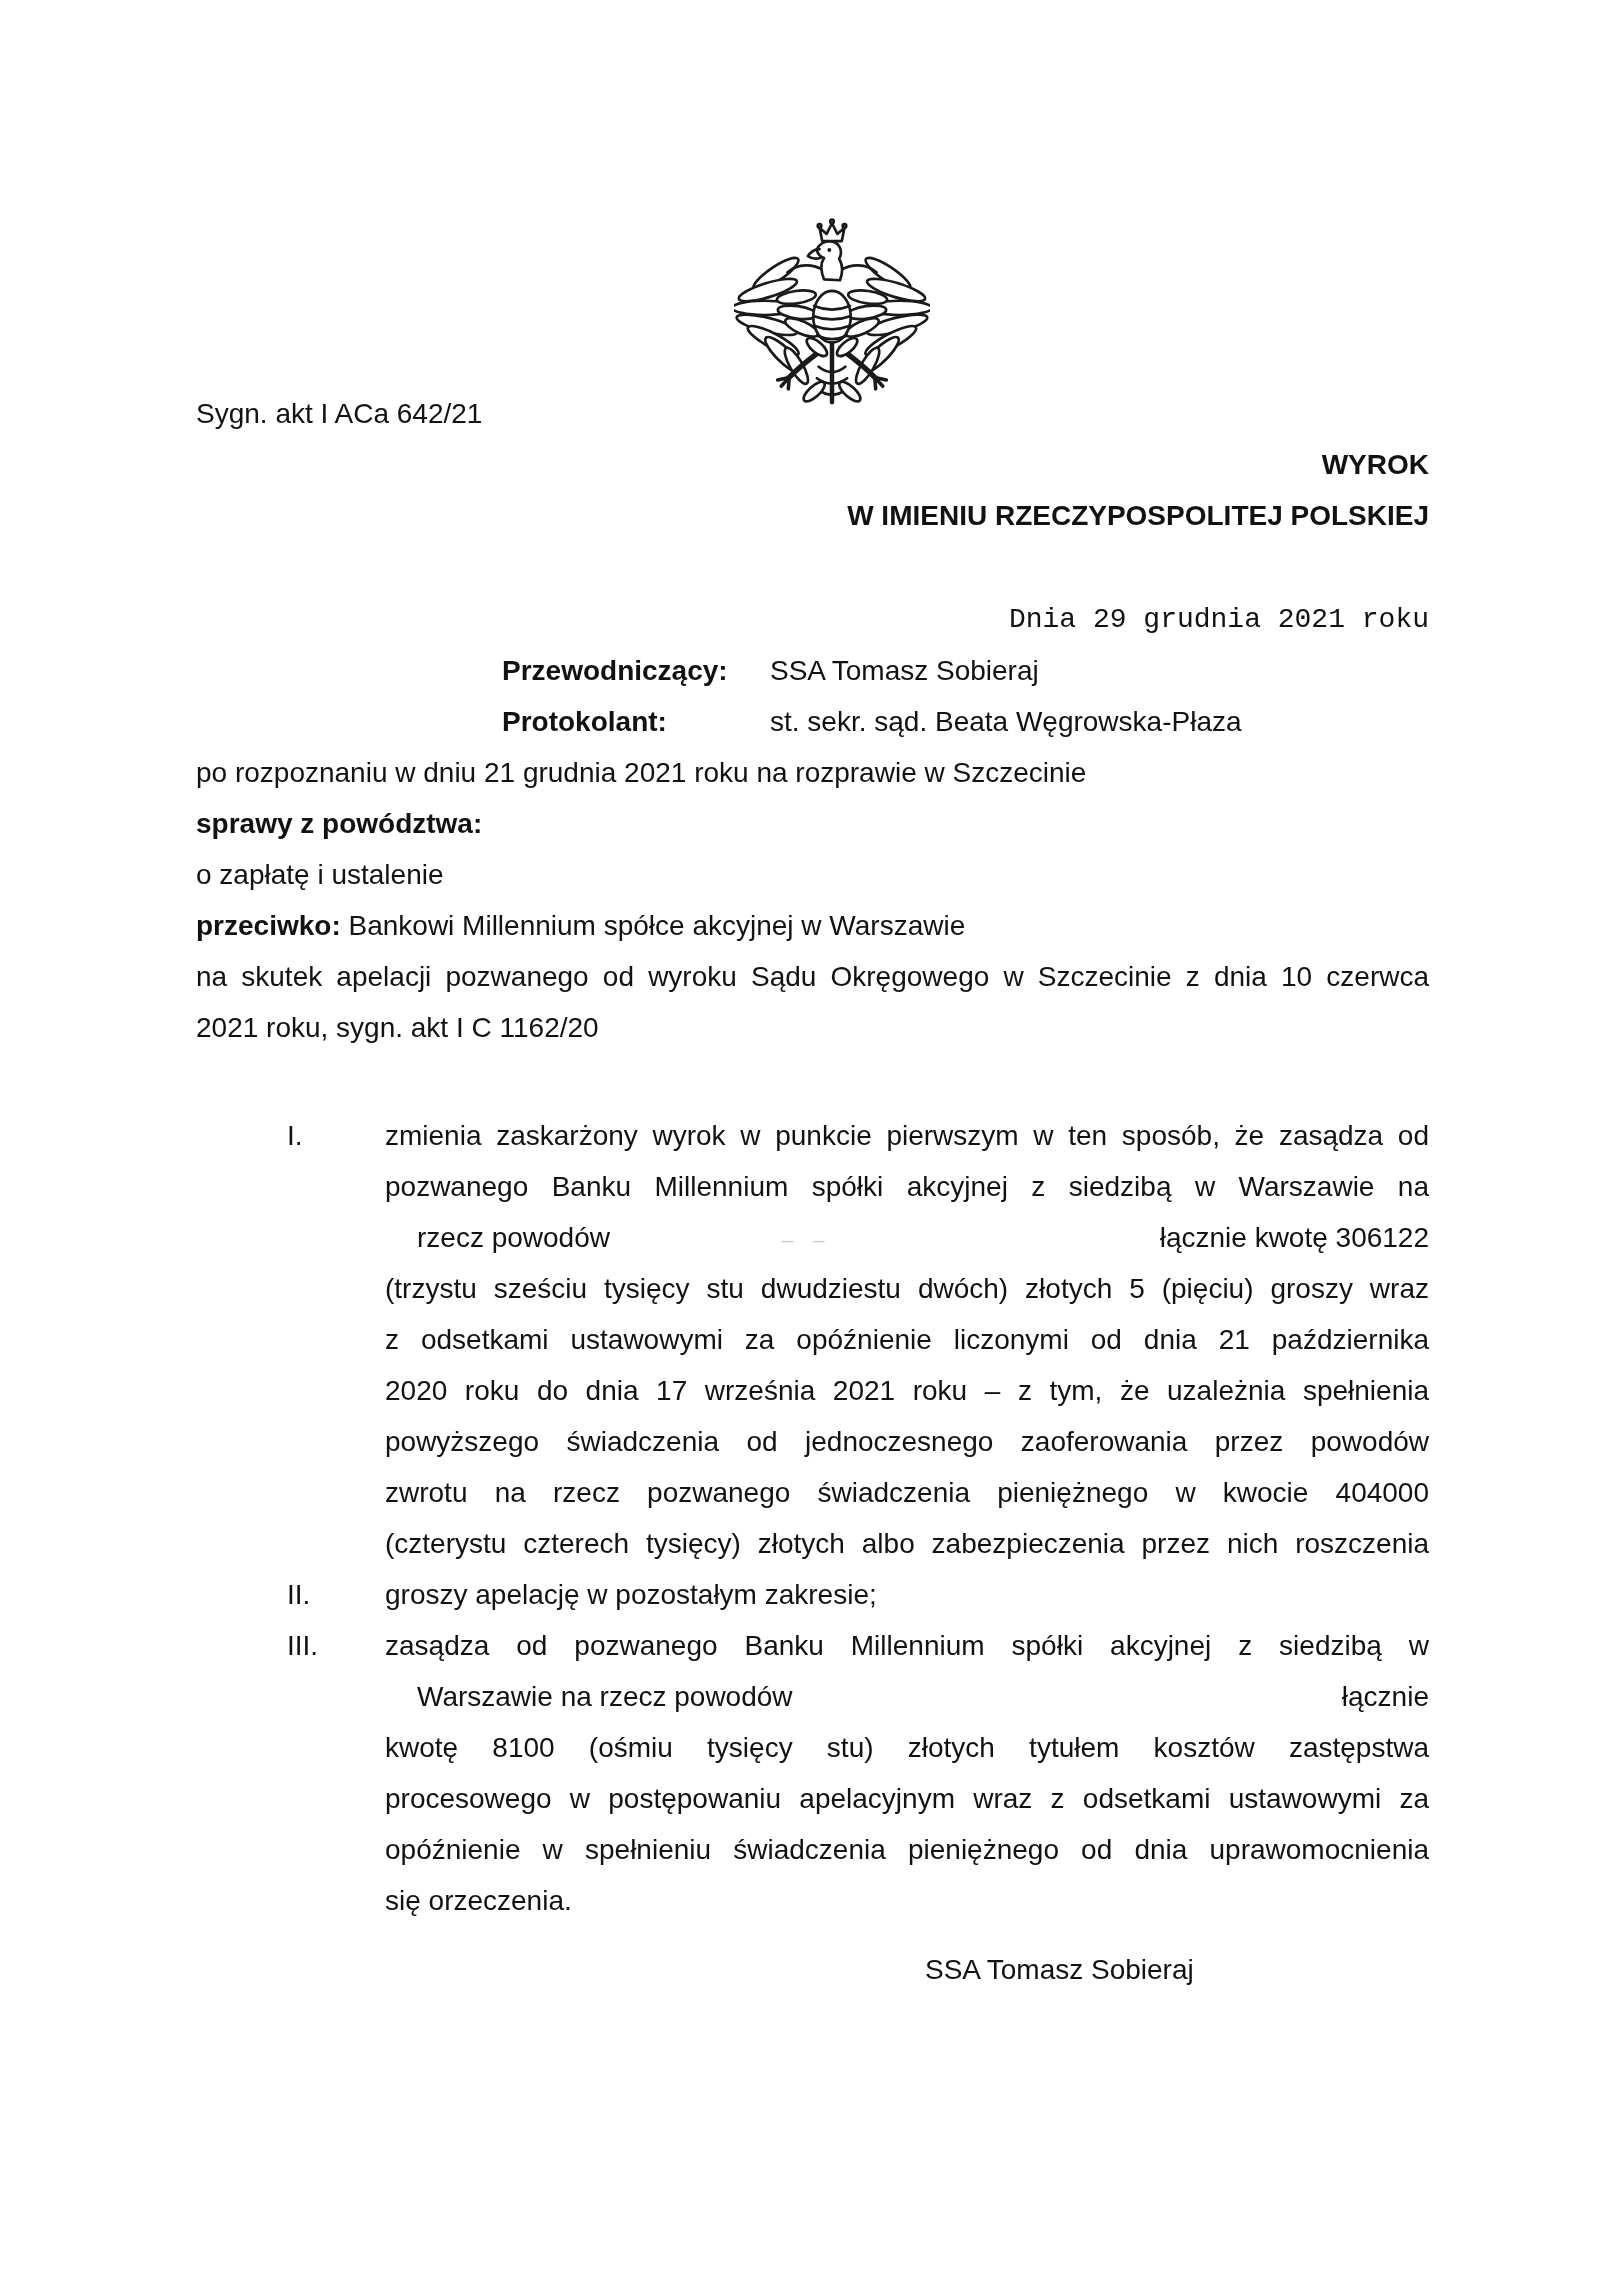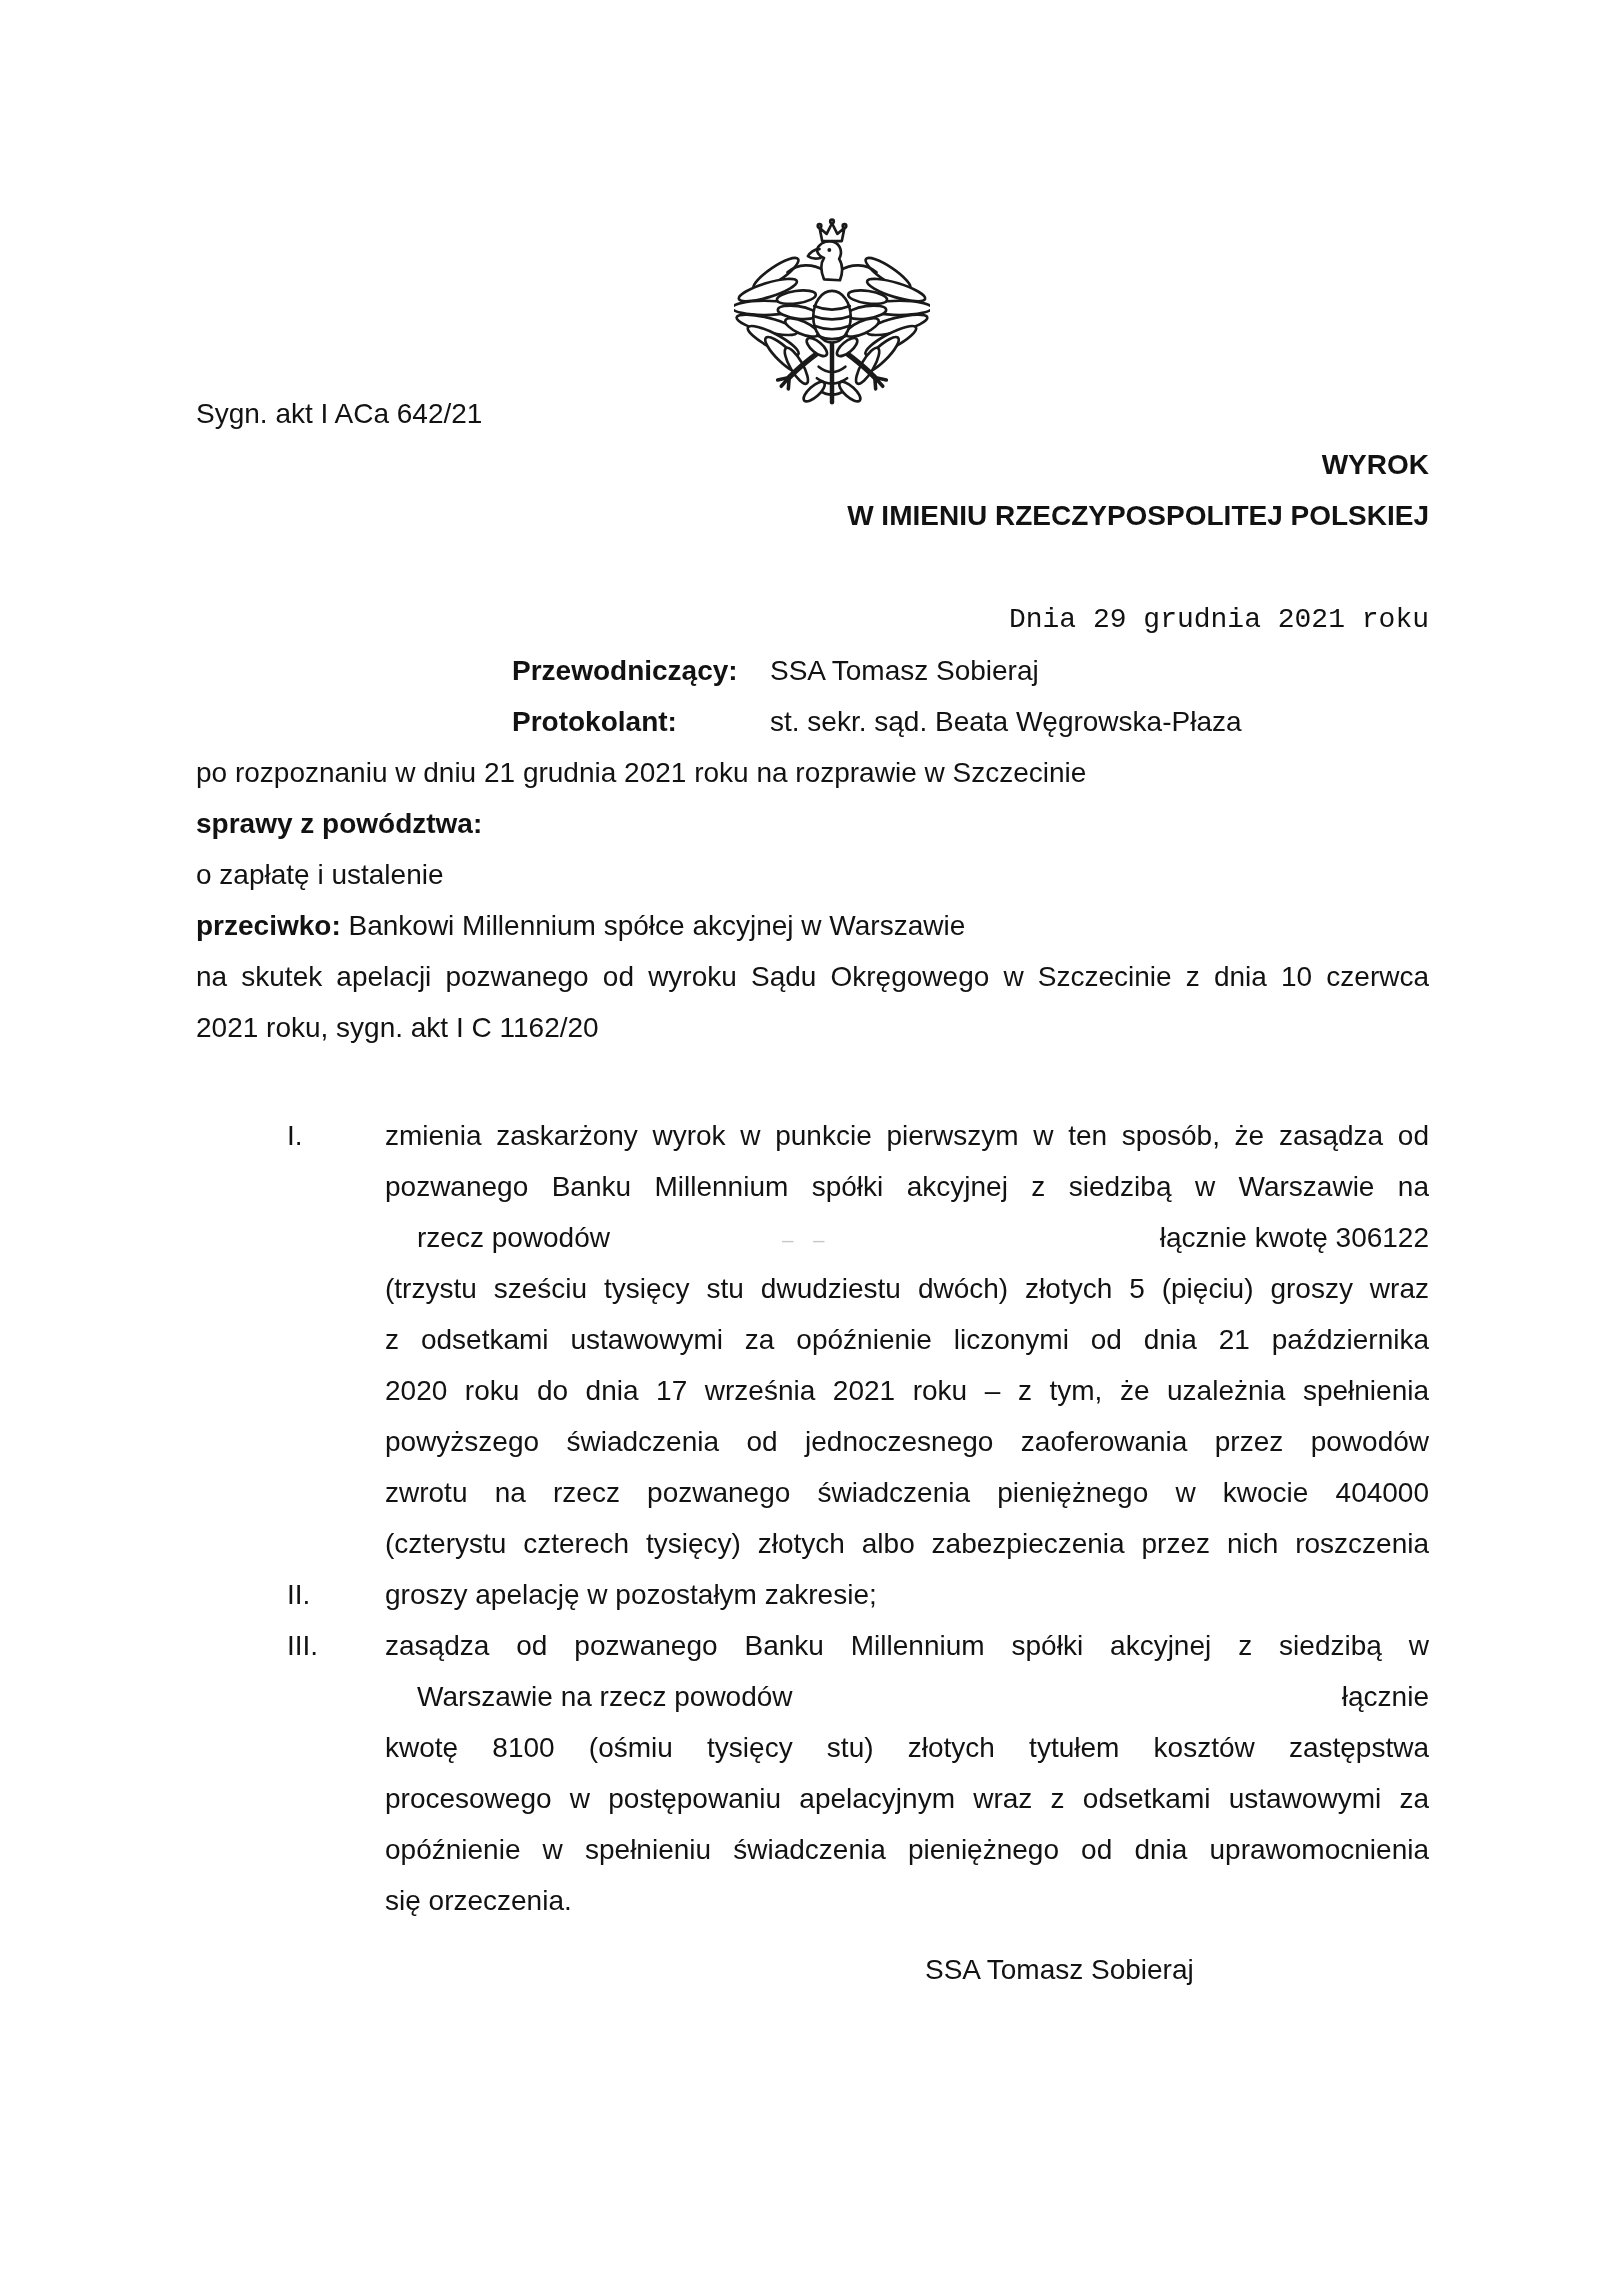--- a/index.html
+++ b/index.html
@@ -17,21 +17,21 @@
   .ln{height:51px;line-height:51px;white-space:nowrap;}
   .b{font-weight:bold;}
   .center{text-align:right;}
   .right{text-align:right;font-family:Liberation Mono, monospace;}
   .mt54{margin-top:53px;}
   .just{
     height:51px;line-height:51px;overflow:hidden;white-space:normal;
     text-align:justify;text-align-last:justify;
   }
   .row{position:relative;height:51px;line-height:51px;white-space:nowrap;}
-  .row .lab{position:absolute;left:316px;font-weight:bold;}
+  .row .lab{position:absolute;left:306px;font-weight:bold;}
   .row .val{position:absolute;left:574px;}
   .ruling{margin-top:57px;}
   .item{display:flex;}
   .item .num{flex:0 0 189px;box-sizing:border-box;padding-left:91px;height:51px;line-height:51px;}
   .item .ibody{width:1044px;}
   .gap{position:relative;display:flex;justify-content:space-between;height:51px;line-height:51px;white-space:nowrap;margin-left:32px;}
   .redact{
     position:absolute;left:365px;top:2px;
     color:#c6c6c6;font-size:20.6px;letter-spacing:6.9px;
   }

